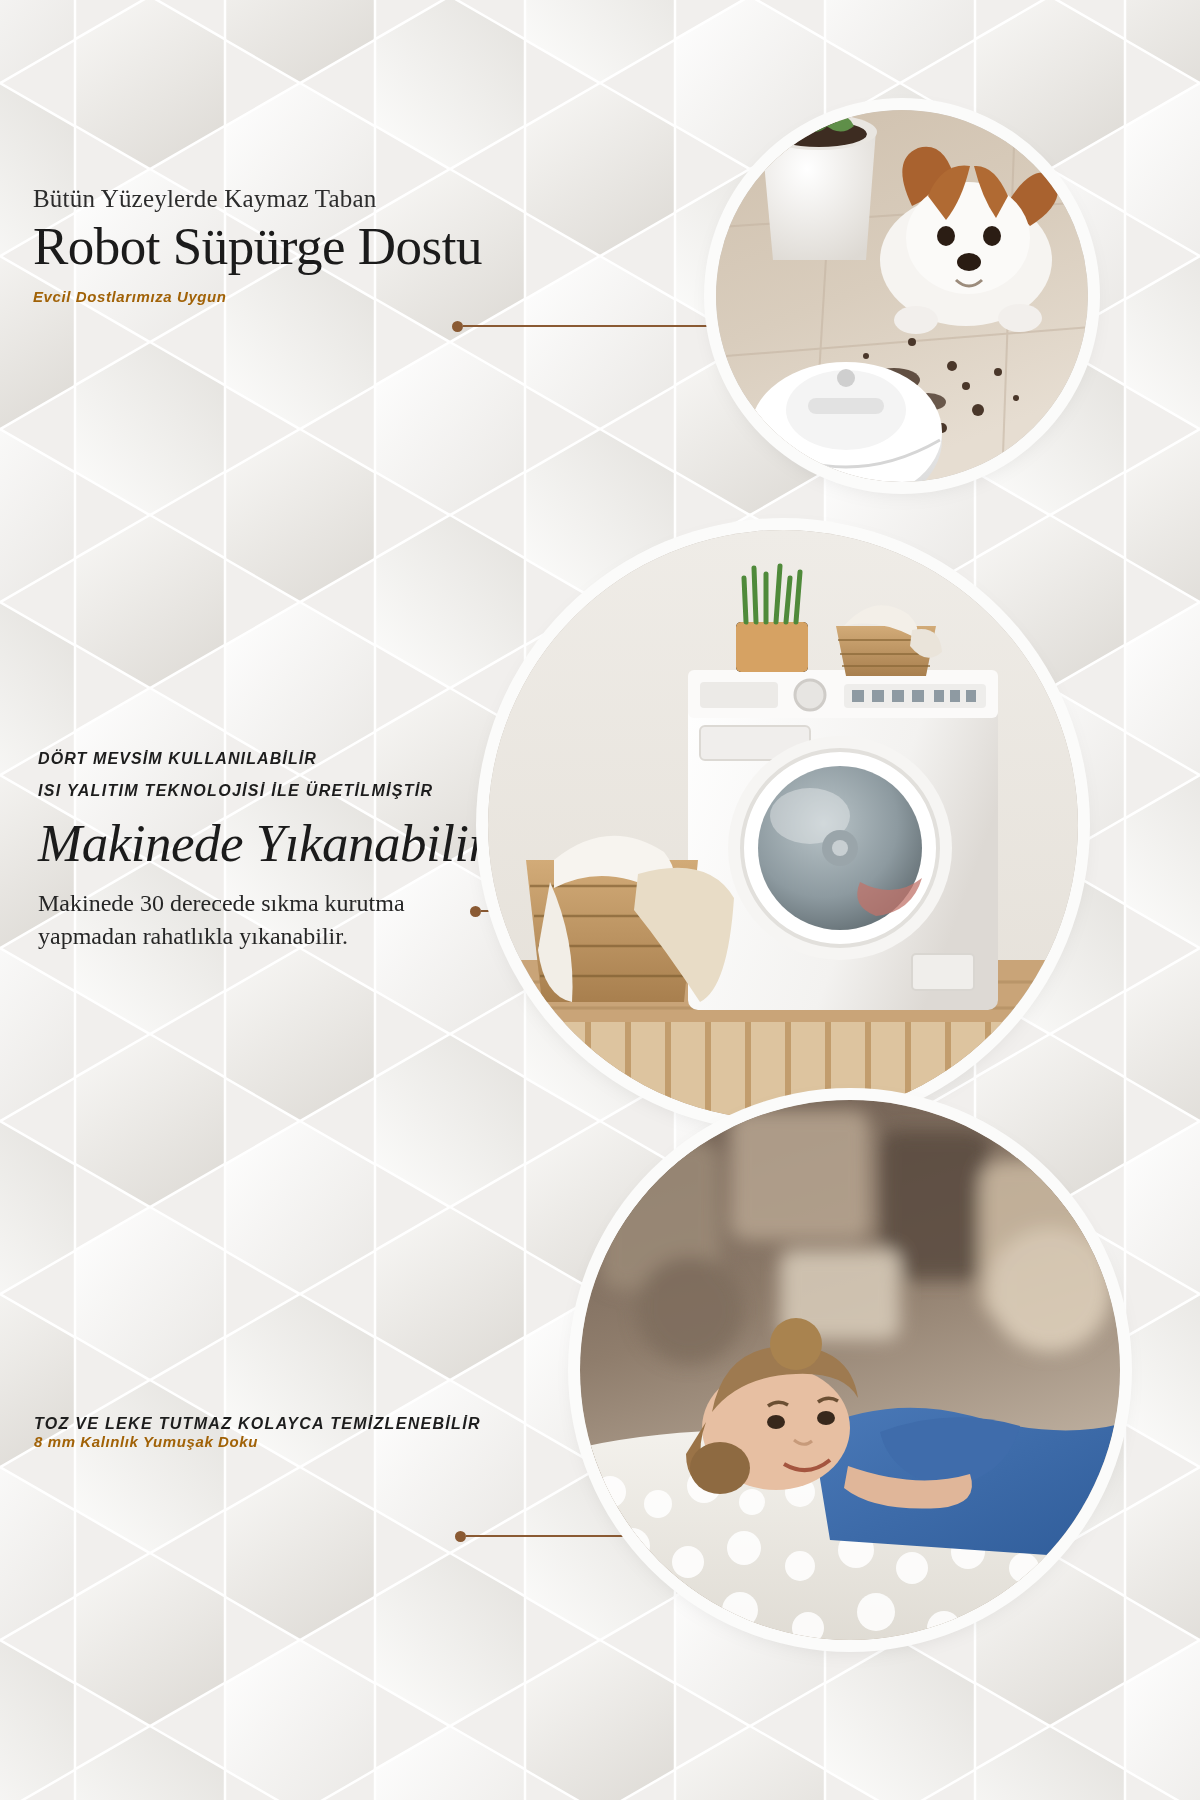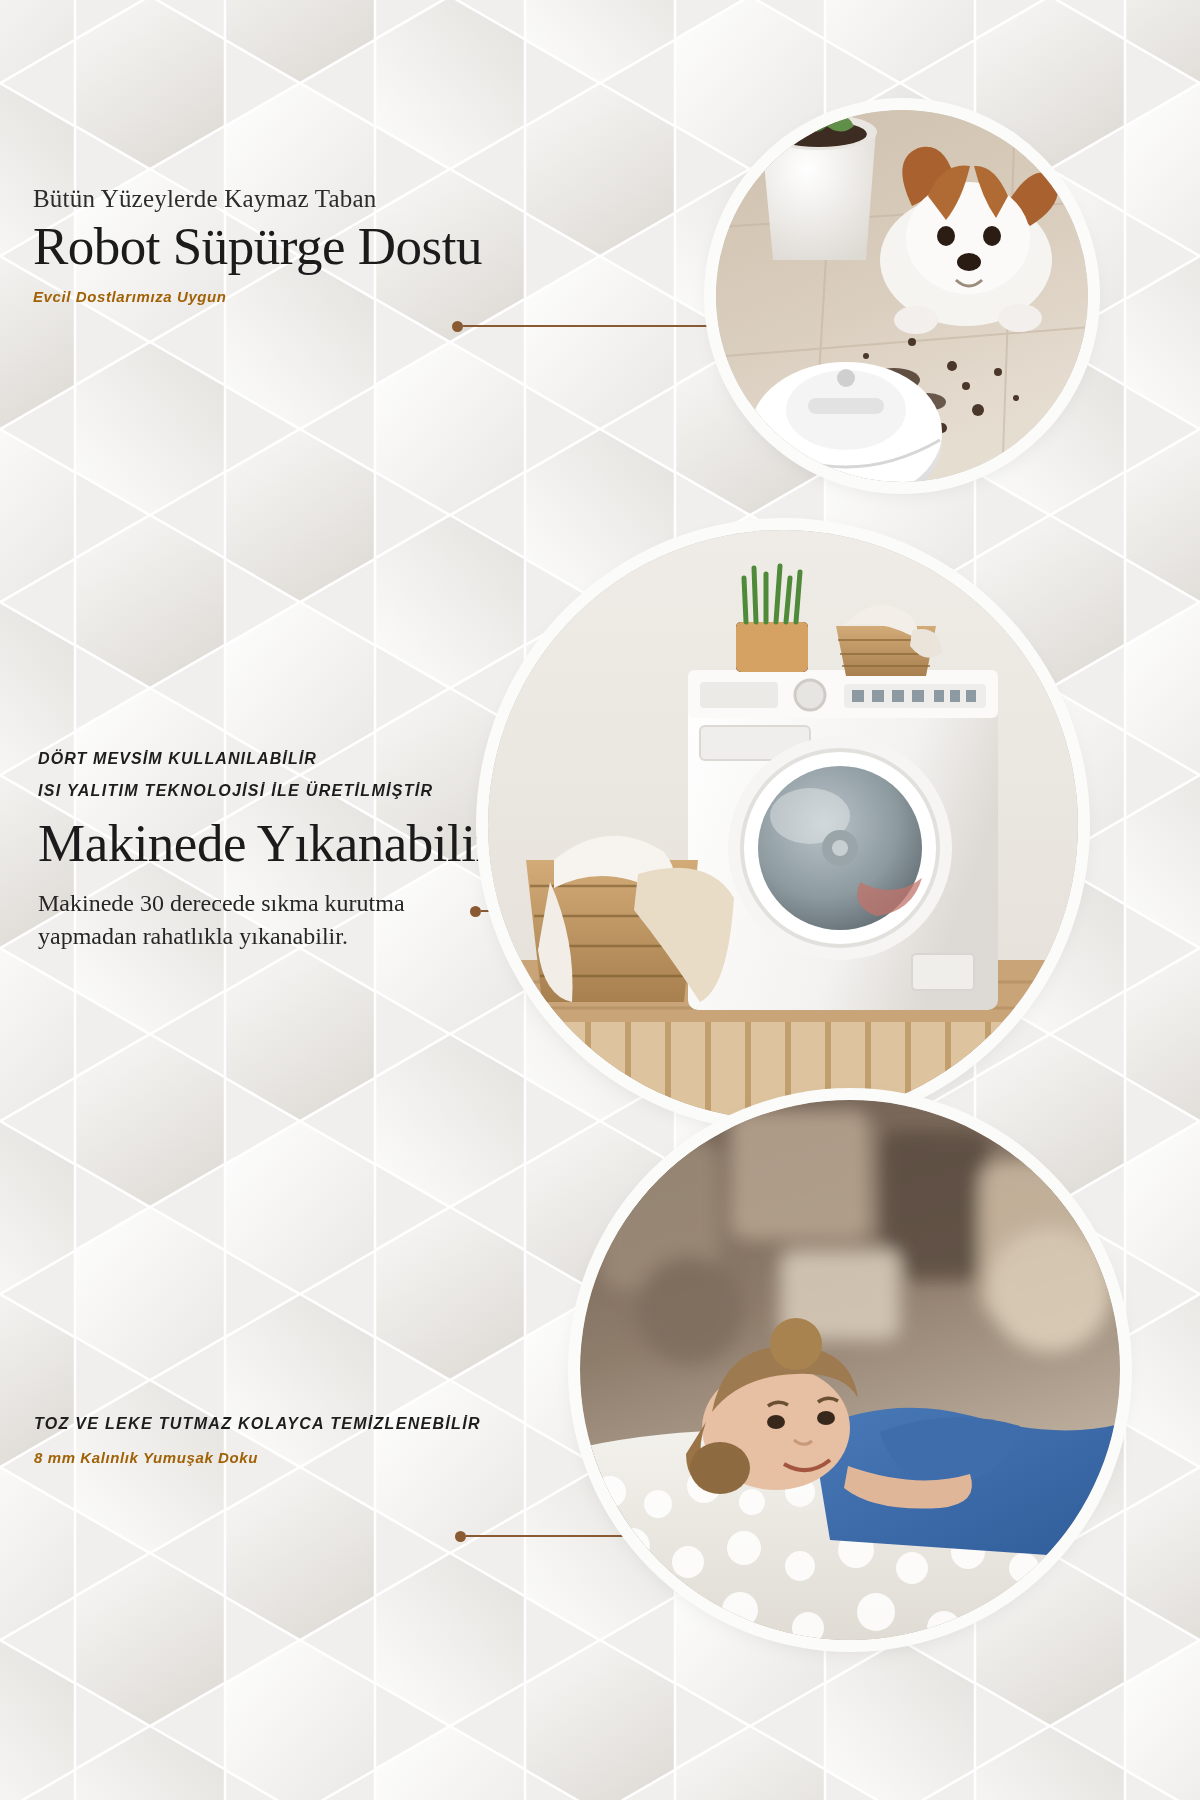--- a/index.html
+++ b/index.html
@@ -565,21 +565,21 @@
         </g>
       </svg>
     </div>
   </section>
 
   <section class="feature" style="left:0; top:560px; width:1200px; height:640px;">
 
     <div class="text-col" style="left:38px; top:190px; width:660px;">
       <div class="eyebrow-italic">DÖRT MEVSİM KULLANILABİLİR</div>
       <div class="eyebrow-italic light" style="margin-top:14px;">ISI YALITIM TEKNOLOJİSİ İLE ÜRETİLMİŞTİR</div>
-      <div class="headline" style="margin-top:14px;">Makinede Yıkanabilir</div>
+      <div class="headline" style="margin-top:14px;font-style:italic;">Makinede Yıkanabilir</div>
       <div class="body-text" style="margin-top:14px;">Makinede 30 derecede sıkma kurutma</div>
       <div class="body-text">yapmadan rahatlıkla yıkanabilir.</div>
     </div>
 
     <div class="connector" style="left:470px; top:345px; width:320px;">
       <span class="dot"></span>
       <span class="line"></span>
     </div>
 
     <div class="photo-circle" style="left:488px; top:-30px; width:590px; height:590px;">
@@ -691,21 +691,21 @@
           <path d="M62 352 q26 58 22 120 q-28 -6 -34 -52 Z" fill="#f2eee7"></path>
         </g>
       </svg>
     </div>
   </section>
 
   <section class="feature" style="left:0; top:1200px; width:1200px; height:600px;">
 
     <div class="text-col" style="left:34px; top:215px; width:720px;">
       <div class="eyebrow-italic light">TOZ VE LEKE TUTMAZ KOLAYCA TEMİZLENEBİLİR</div>
-      <div class="sub-italic" style="margin-top:16px;">8 mm Kalınlık Yumuşak Doku</div>
+      <div class="sub-italic" style="">8 mm Kalınlık Yumuşak Doku</div>
     </div>
 
     <div class="connector" style="left:455px; top:330px; width:330px;">
       <span class="dot"></span>
       <span class="line"></span>
     </div>
 
     <div class="photo-circle" style="left:580px; top:-100px; width:540px; height:540px;">
       <svg width="540" height="540" viewBox="0 0 540 540" role="img" aria-label="child-on-carpet-photo">
         <defs>

